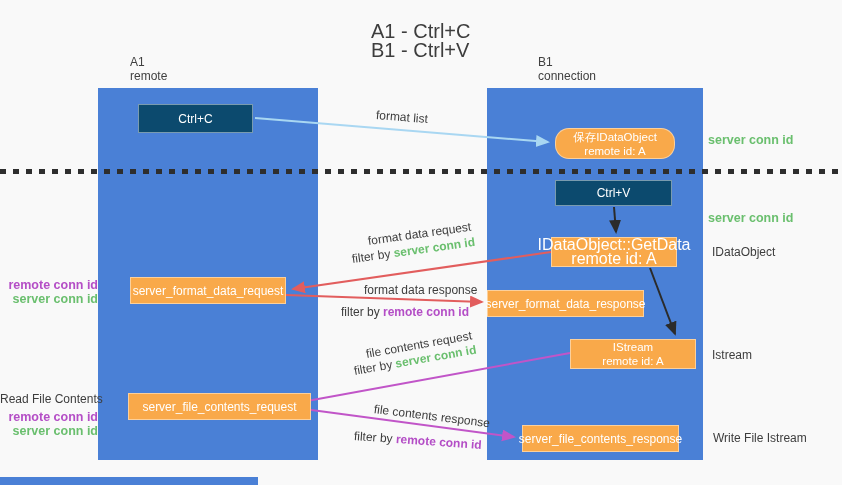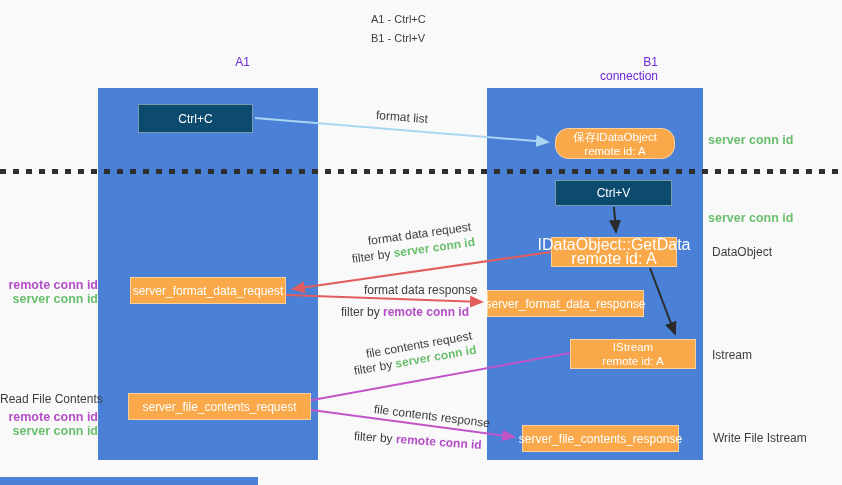--- a/index.html
+++ b/index.html
@@ -2,22 +2,22 @@
 <html><head>
 <meta charset="utf-8">
 <style>
   html,body{margin:0;padding:0;background:#f9f9f9;}
   .canvas{
     position:relative;width:842px;height:485px;overflow:hidden;
     background:#f9f9f9;
     font-family:"Liberation Sans", sans-serif;
     color:#3d3d3d;
   }
-  .title{position:absolute;left:371px;top:10px;font-size:11px;line-height:19px;color:#3d3d3d;}
-  .col-header{position:absolute;font-size:12px;line-height:14px;text-align:right;color:#6d28d9;}
+  .title{position:absolute;left:371px;top:22px;font-size:20px;line-height:19px;color:#3d3d3d;}
+  .col-header{position:absolute;font-size:12px;line-height:14px;text-align:left;color:#404040;}
   .hdr-left{left:130px;top:55px;width:120px;}
   .hdr-right{left:538px;top:55px;width:120px;}
   .lane{position:absolute;top:88px;height:372px;background:#4a80d6;}
   .lane-left{left:98px;width:220px;}
   .lane-right{left:487px;width:216px;}
   .bottom-strip{position:absolute;left:0;top:477px;width:258px;height:8px;background:#4a80d6;}
   .dotted-line{
     position:absolute;left:0;top:169px;width:842px;height:5px;
     background:repeating-linear-gradient(to right,#2e2e2e 0 6px,transparent 6px 13px);
   }
@@ -51,20 +51,21 @@
 
 <div class="canvas">
 
   <div class="title">
     <div>A1 - Ctrl+C</div>
     <div>B1 - Ctrl+V</div>
   </div>
 
   <div class="col-header hdr-left">
     <div>A1</div>
+    <div>remote</div>
   </div>
   <div class="col-header hdr-right">
     <div>B1</div>
     <div>connection</div>
   </div>
 
   <div class="lane lane-left"></div>
   <div class="lane lane-right"></div>
   <div class="bottom-strip"></div>
 
@@ -142,21 +143,21 @@
     <span>filter by </span><span class="green-t">server conn id</span>
   </div>
 
   <div class="arrow-label" style="left:374px;top:402px;transform:rotate(7deg);">file contents response</div>
   <div class="arrow-label" style="left:354px;top:429px;transform:rotate(4deg);">
     <span>filter by </span><span class="purple-t">remote conn id</span>
   </div>
 
   <div class="side-label side-green" style="left:708px;top:133px;">server conn id</div>
   <div class="side-label side-green" style="left:708px;top:211px;">server conn id</div>
-  <div class="side-label" style="left:712px;top:245px;">DataObject</div>
+  <div class="side-label" style="left:712px;top:245px;">IDataObject</div>
   <div class="side-label" style="left:712px;top:348px;">Istream</div>
   <div class="side-label" style="left:713px;top:431px;">Write File Istream</div>
 
   <div class="left-stack" style="top:278px;">
     <div class="side-purple">remote conn id</div>
     <div class="side-green">server conn id</div>
   </div>
   <div class="left-stack" style="top:392px;">
     <div>Read File Contents</div>
     <div class="side-purple" style="margin-top:4px;">remote conn id</div>

